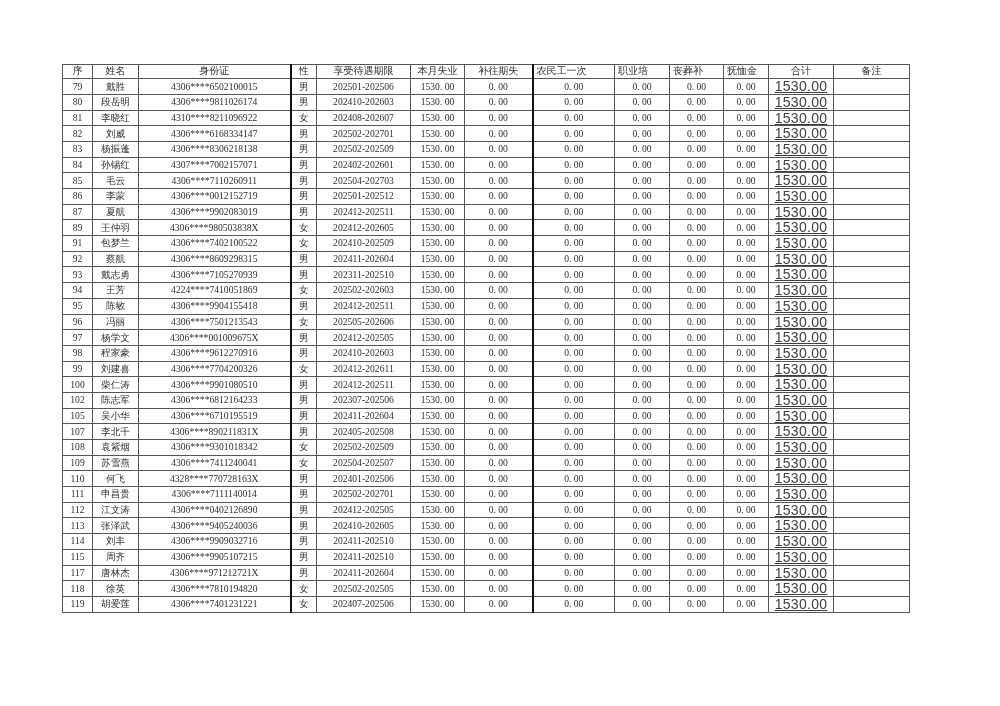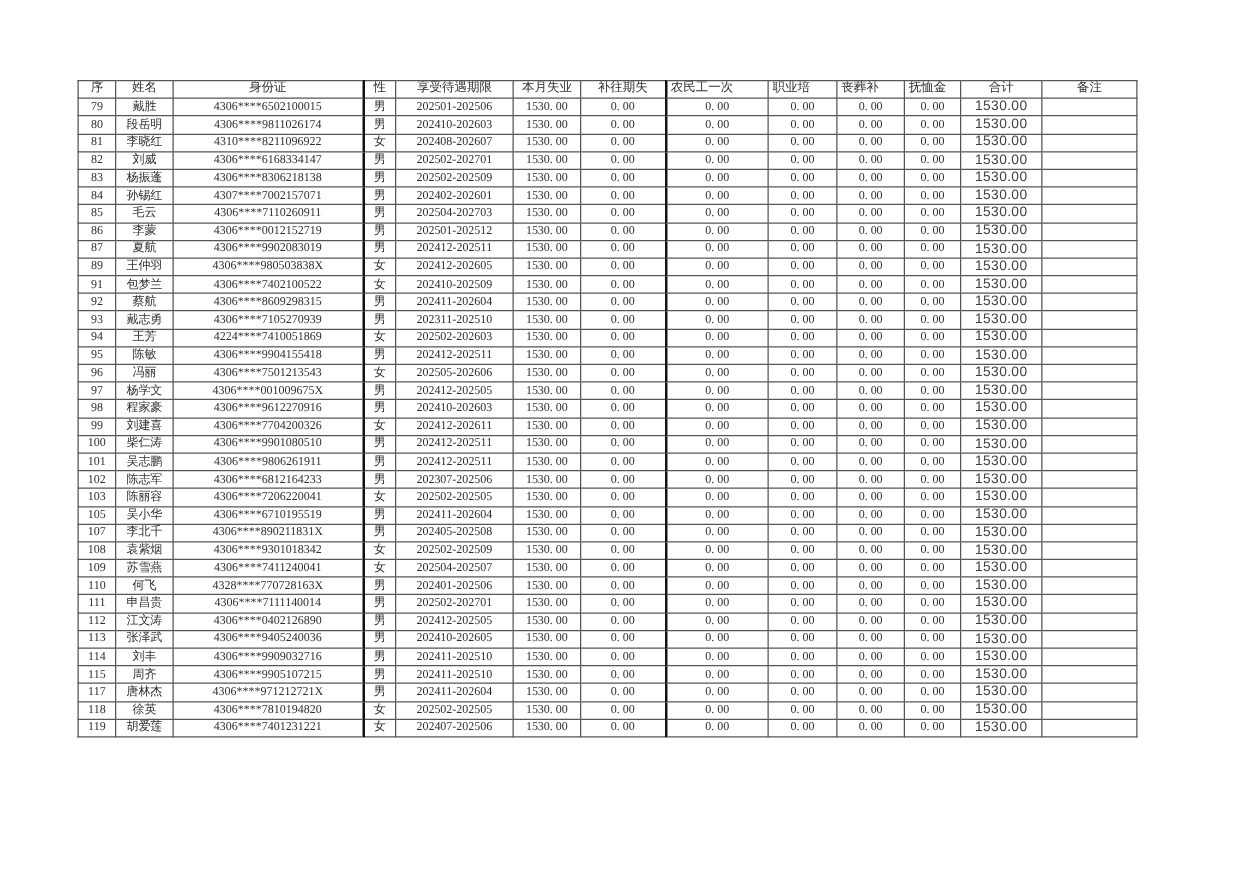--- a/index.html
+++ b/index.html
@@ -31,21 +31,21 @@
     border-left:2px solid #121212;
   }
   
   .sheet th:nth-child(8), .sheet th:nth-child(9),
   .sheet th:nth-child(10), .sheet th:nth-child(11) {
     text-align:left; padding-left:3px;
   }
   
   .sheet td:nth-child(12) {
     font-family:"Liberation Sans","DejaVu Sans",sans-serif;
-    font-size:11px; color:#3f3f3f; letter-spacing:0.3px;
+    font-size:14px; color:#3f3f3f; letter-spacing:0.3px;text-decoration:underline;
   }
   col.c-seq    { width:30px; }
   col.c-name   { width:46px; }
   col.c-id     { width:152px; }
   col.c-sex    { width:26px; }
   col.c-period { width:94px; }
   col.c-month  { width:54px; }
   col.c-back   { width:68px; }
   col.c-migr   { width:82px; }
   col.c-voc    { width:55px; }
@@ -386,55 +386,25 @@
           <td>1530. 00</td>
           <td>0. 00</td>
           <td>0. 00</td>
           <td>0. 00</td>
           <td>0. 00</td>
           <td>0. 00</td>
           <td>1530.00</td>
           <td></td>
         </tr>
         <tr>
-          <td>101</td>
-          <td>吴志鹏</td>
-          <td>4306****9806261911</td>
-          <td>男</td>
-          <td>202412-202511</td>
-          <td>1530. 00</td>
-          <td>0. 00</td>
-          <td>0. 00</td>
-          <td>0. 00</td>
-          <td>0. 00</td>
-          <td>0. 00</td>
-          <td>1530.00</td>
-          <td></td>
-        </tr>
-        <tr>
           <td>102</td>
           <td>陈志军</td>
           <td>4306****6812164233</td>
           <td>男</td>
           <td>202307-202506</td>
-          <td>1530. 00</td>
-          <td>0. 00</td>
-          <td>0. 00</td>
-          <td>0. 00</td>
-          <td>0. 00</td>
-          <td>0. 00</td>
-          <td>1530.00</td>
-          <td></td>
-        </tr>
-        <tr>
-          <td>103</td>
-          <td>陈丽容</td>
-          <td>4306****7206220041</td>
-          <td>女</td>
-          <td>202502-202505</td>
           <td>1530. 00</td>
           <td>0. 00</td>
           <td>0. 00</td>
           <td>0. 00</td>
           <td>0. 00</td>
           <td>0. 00</td>
           <td>1530.00</td>
           <td></td>
         </tr>
         <tr>

